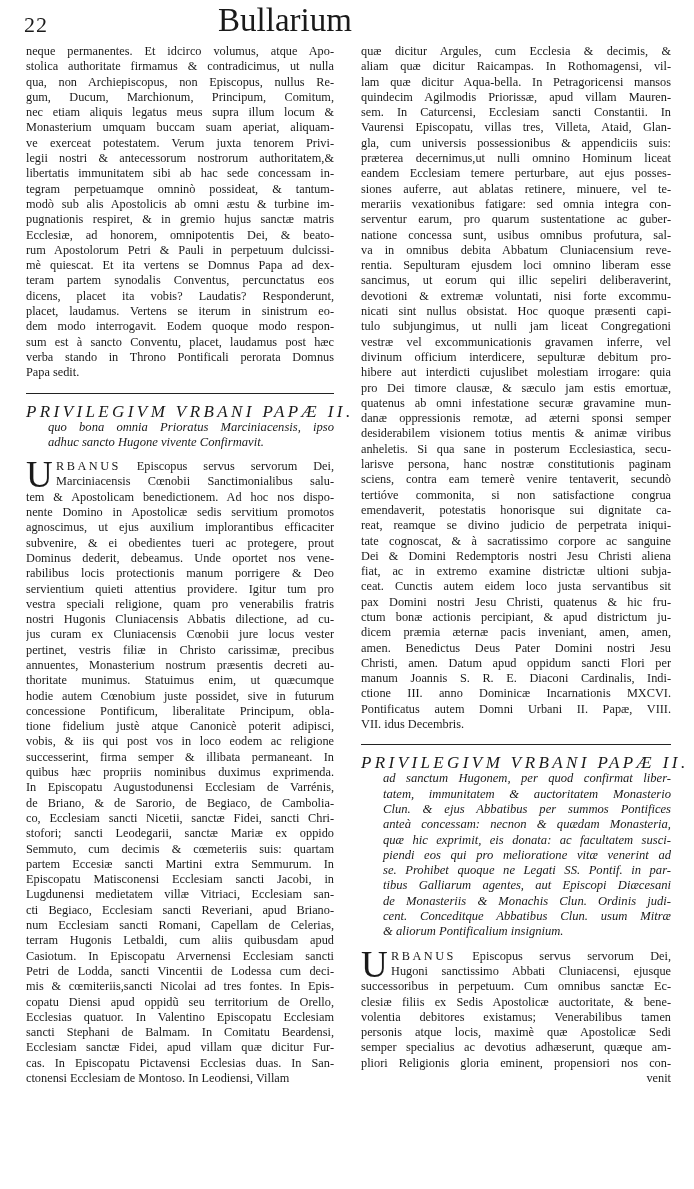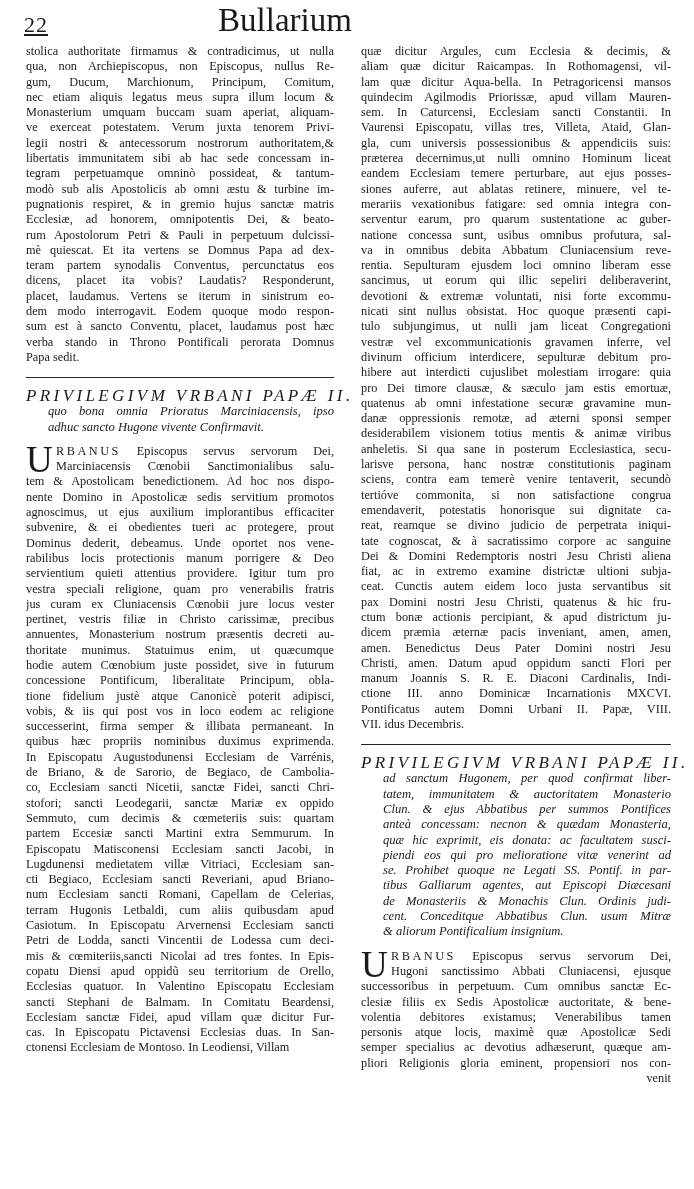--- a/index.html
+++ b/index.html
@@ -1,20 +1,20 @@
 <!DOCTYPE html>
 <html><head>
 <meta charset="utf-8">
 <style>
   html, body { margin: 0; padding: 0; background: #ffffff; }
   body { width: 694px; height: 1189px; overflow: hidden; position: relative;
          font-family: "Liberation Serif", "DejaVu Serif", serif; color: #1a1a1a; }
   .page { position: absolute; left: 0; top: 0; width: 694px; height: 1189px; }
   .header { position: absolute; top: 6px; left: 0; width: 694px; height: 34px; }
-  .page-num { position: absolute; left: 24px; top: 6px; font-size: 22px; letter-spacing: 1px; text-decoration: underline; }
+  .page-num { position: absolute; left: 24px; top: 6px; font-size: 22px; letter-spacing: 1px; }
   .running-title { position: absolute; left: 0; width: 570px; top: -4px; text-align: center;
                    font-size: 33px; letter-spacing: 0px; }
   .col { position: absolute; top: 44px; font-size: 12.3px; line-height: 15.3px; text-align: justify; }
   .col-left { left: 26px; width: 308px; }
   .col-right { left: 361px; width: 310px; }
   .line { display: block; white-space: nowrap; text-align: justify; text-align-last: justify; height: 15.3px; overflow: hidden; }
   .line.last { text-align-last: left; }
   .line.right { text-align-last: right; }
   .rule { display: block; border-top: 1.5px solid #222; margin: 0; height: 0; }
   .heading { font-style: italic; }
@@ -31,20 +31,21 @@
 
 <div class="page">
 
   <div class="header">
     <span class="page-num">22</span>
     <div class="running-title">Bullarium</div>
   </div>
 
   <div class="col col-left">
     <div id="left-cont">
+        <span class="line">neque permanentes. Et idcirco volumus, atque Apo-</span>
         <span class="line">stolica authoritate firmamus &amp; contradicimus, ut nulla</span>
         <span class="line">qua, non Archiepiscopus, non Episcopus, nullus Re-</span>
         <span class="line">gum, Ducum, Marchionum, Principum, Comitum,</span>
         <span class="line">nec etiam aliquis legatus meus supra illum locum &amp;</span>
         <span class="line">Monasterium umquam buccam suam aperiat, aliquam-</span>
         <span class="line">ve exerceat potestatem. Verum juxta tenorem Privi-</span>
         <span class="line">legii nostri &amp; antecessorum nostrorum authoritatem,&amp;</span>
         <span class="line">libertatis immunitatem sibi ab hac sede concessam in-</span>
         <span class="line">tegram perpetuamque omninò possideat, &amp; tantum-</span>
         <span class="line">modò sub alis Apostolicis ab omni æstu &amp; turbine im-</span>
@@ -74,20 +75,21 @@
     <span class="line indent"><span class="spaced">RBANUS</span><span> Episcopus servus servorum Dei,</span></span>
         <span class="line indent">Marciniacensis Cœnobii Sanctimonialibus salu-</span>
         <span class="line">tem &amp; Apostolicam benedictionem. Ad hoc nos dispo-</span>
         <span class="line">nente Domino in Apostolicæ sedis servitium promotos</span>
         <span class="line">agnoscimus, ut ejus auxilium implorantibus efficaciter</span>
         <span class="line">subvenire, &amp; ei obedientes tueri ac protegere, prout</span>
         <span class="line">Dominus dederit, debeamus. Unde oportet nos vene-</span>
         <span class="line">rabilibus locis protectionis manum porrigere &amp; Deo</span>
         <span class="line">servientium quieti attentius providere. Igitur tum pro</span>
         <span class="line">vestra speciali religione, quam pro venerabilis fratris</span>
+        <span class="line">nostri Hugonis Cluniacensis Abbatis dilectione, ad cu-</span>
         <span class="line">jus curam ex Cluniacensis Cœnobii jure locus vester</span>
         <span class="line">pertinet, vestris filiæ in Christo carissimæ, precibus</span>
         <span class="line">annuentes, Monasterium nostrum præsentis decreti au-</span>
         <span class="line">thoritate munimus. Statuimus enim, ut quæcumque</span>
         <span class="line">hodie autem Cœnobium juste possidet, sive in futurum</span>
         <span class="line">concessione Pontificum, liberalitate Principum, obla-</span>
         <span class="line">tione fidelium justè atque Canonicè poterit adipisci,</span>
         <span class="line">vobis, &amp; iis qui post vos in loco eodem ac religione</span>
         <span class="line">successerint, firma semper &amp; illibata permaneant. In</span>
         <span class="line">quibus hæc propriis nominibus duximus exprimenda.</span>

